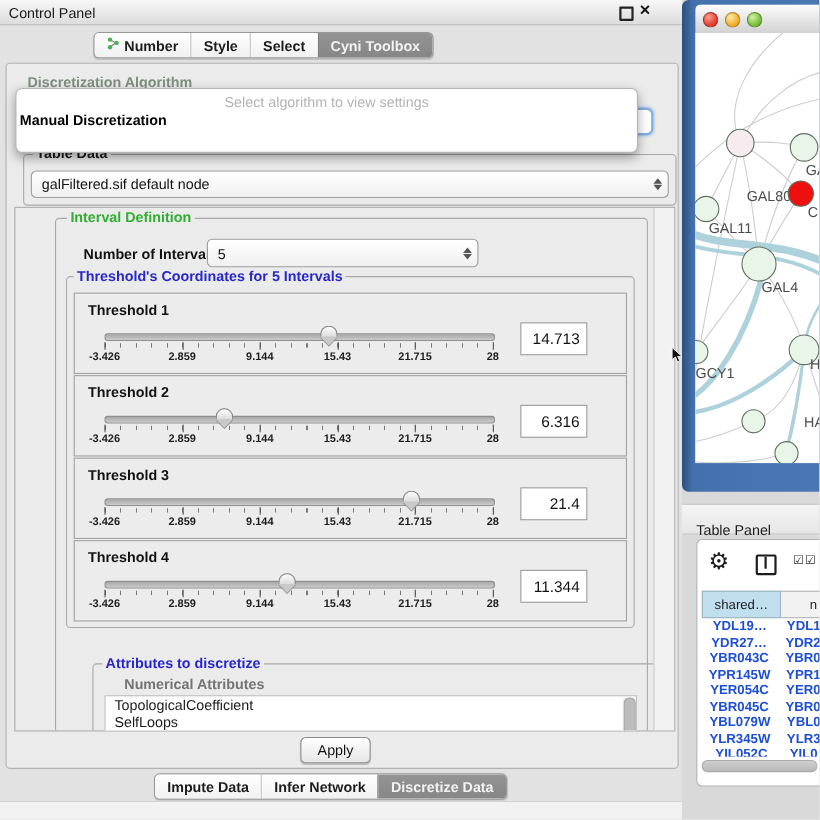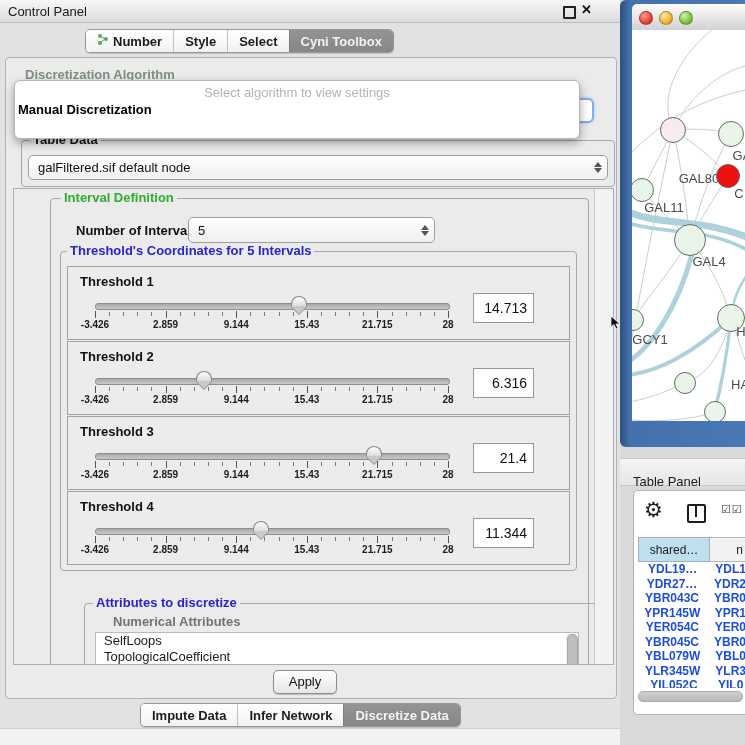--- a/index.html
+++ b/index.html
@@ -299,22 +299,22 @@
                   <div class="thr-value">11.344</div>
                 </div>
               </div>
           </div>
 
           <div id="attr-group" class="abs groupbox">
             <span id="attr-title" class="abs grouptitle">Attributes to discretize</span>
             <span id="attr-header" class="abs">Numerical Attributes</span>
             <div id="attr-list" class="abs">
               <div id="attr-items">
+                  <div class="attr-item">TopologicalCoefficient</div>
                   <div class="attr-item">SelfLoops</div>
-                  <div class="attr-item">TopologicalCoefficient</div>
                 </div>
               <div id="attr-scroll" class="abs">
                 <div id="attr-thumb" class="abs"></div>
               </div>
             </div>
           </div>
         </div>
 
         <div id="vscroll-track" class="abs">
           

